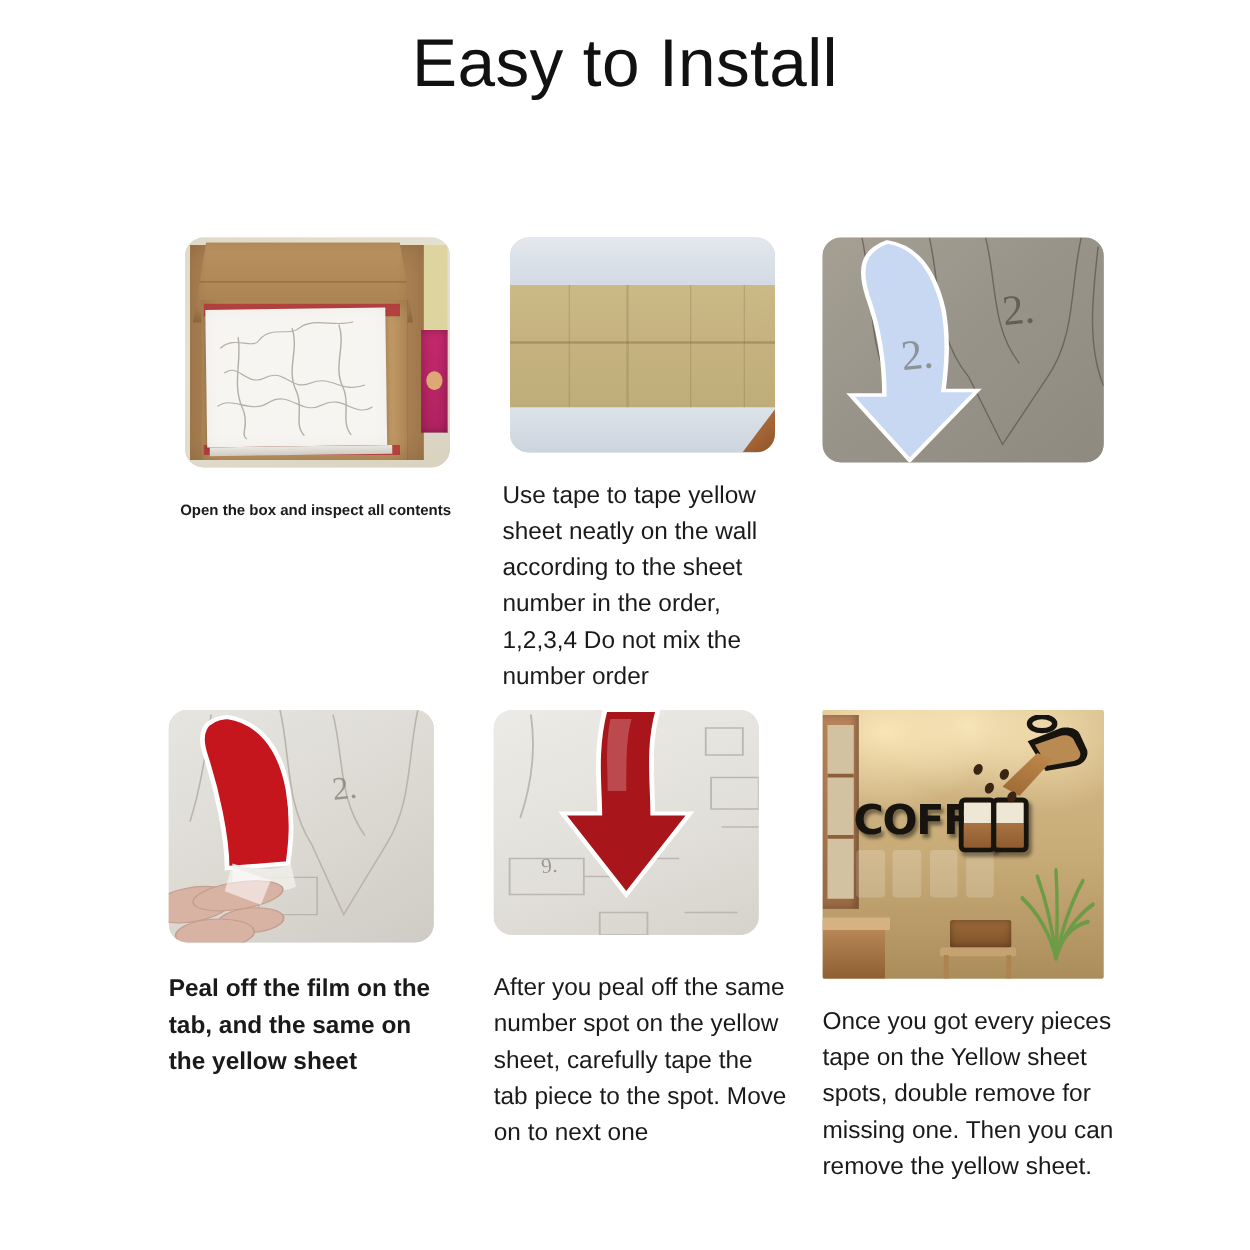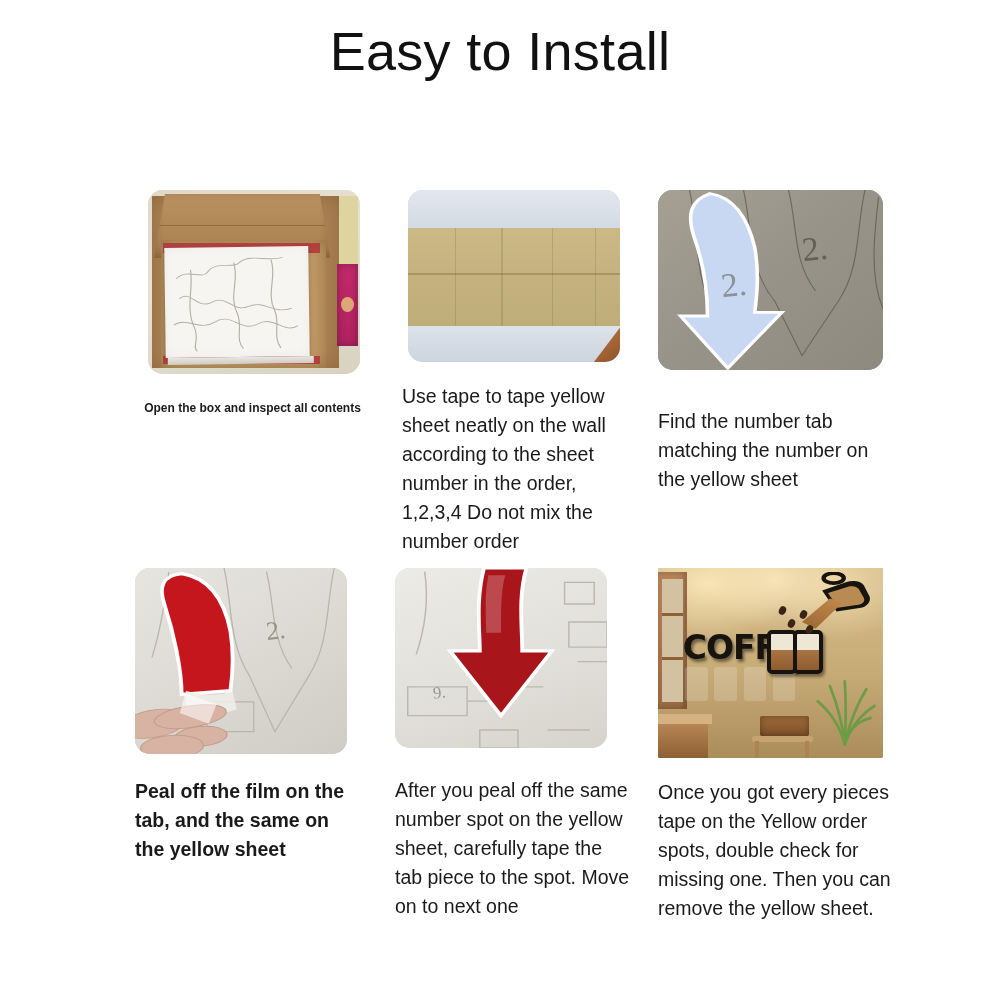--- a/index.html
+++ b/index.html
@@ -59,21 +59,21 @@
     border-radius: 15px;
     background: #d9d9d9;
   }
   .photo.square { border-radius: 2px; }
 
   .p1 { width: 212px; height: 184px; margin-left: 20px; }
   .p2 { width: 212px; height: 172px; margin-left: 20px; }
   .p3 { width: 225px; height: 180px; margin-left: 10px; }
   .p4 { width: 212px; height: 186px; margin-left: 7px; }
   .p5 { width: 212px; height: 180px; margin-left: 7px; }
-  .p6 { width: 225px; height: 190px; margin-left: 10px; }
+  .p6 { width: 225px; height: 215px; margin-left: 10px; }
 
   
   .caption {
     font-size: 19.5px;
     line-height: 29px;
     color: #1a1a1a;
     font-weight: 400;
   }
   .cap-1 {
     margin-top: 22px;
@@ -360,21 +360,20 @@
               <path d="M98,4 C96,26 94,48 100,66"></path>
             </g>
           </svg>
           <div class="num-mark" style="left:64%; top:22%;">2.</div>
           <svg class="blue-arrow" viewBox="0 0 100 100" preserveAspectRatio="none">
             <path d="M23,2 C34,4 40,16 43,32 C45,46 44,58 43,68 L55,68 L31,99 L10,70 L22,70 C22,56 20,40 16,26 C13,14 14,6 23,2 Z" fill="#c8d8f2" stroke="#ffffff" stroke-width="1.6"></path>
           </svg>
           <div class="num-mark" style="left:28%; top:42%; color:rgba(80,75,62,.5);">2.</div>
         </div>
       </div>
-      <div class="caption cap-3">Find the number tab matching the number on the yellow sheet</div>
     </div>
   </div>
 
   <div class="row row-2">
 
     <div class="panel col-1">
       <div class="photo p4">
         <div class="peel-scene">
           <div class="peel-bg"></div>
           <svg class="pencil-svg" viewBox="0 0 100 100" preserveAspectRatio="none">
@@ -476,16 +475,16 @@
             <div class="bench-back"></div>
             <div class="bench-seat"></div>
             <div class="bench-leg" style="left:10%;"></div>
             <div class="bench-leg" style="right:10%;"></div>
           </div>
 
           <div class="counter"></div>
           <div class="counter-top"></div>
         </div>
       </div>
-      <div class="caption cap-6">Once you got every pieces tape on the Yellow order spots, double check for missing one.  Then you can remove the yellow sheet.</div>
+      <div class="caption cap-6">Once you got every pieces tape on the Yellow sheet spots, double remove for missing one.  Then you can remove the yellow sheet.</div>
     </div>
   </div>
 </div>
 
 </body></html>

